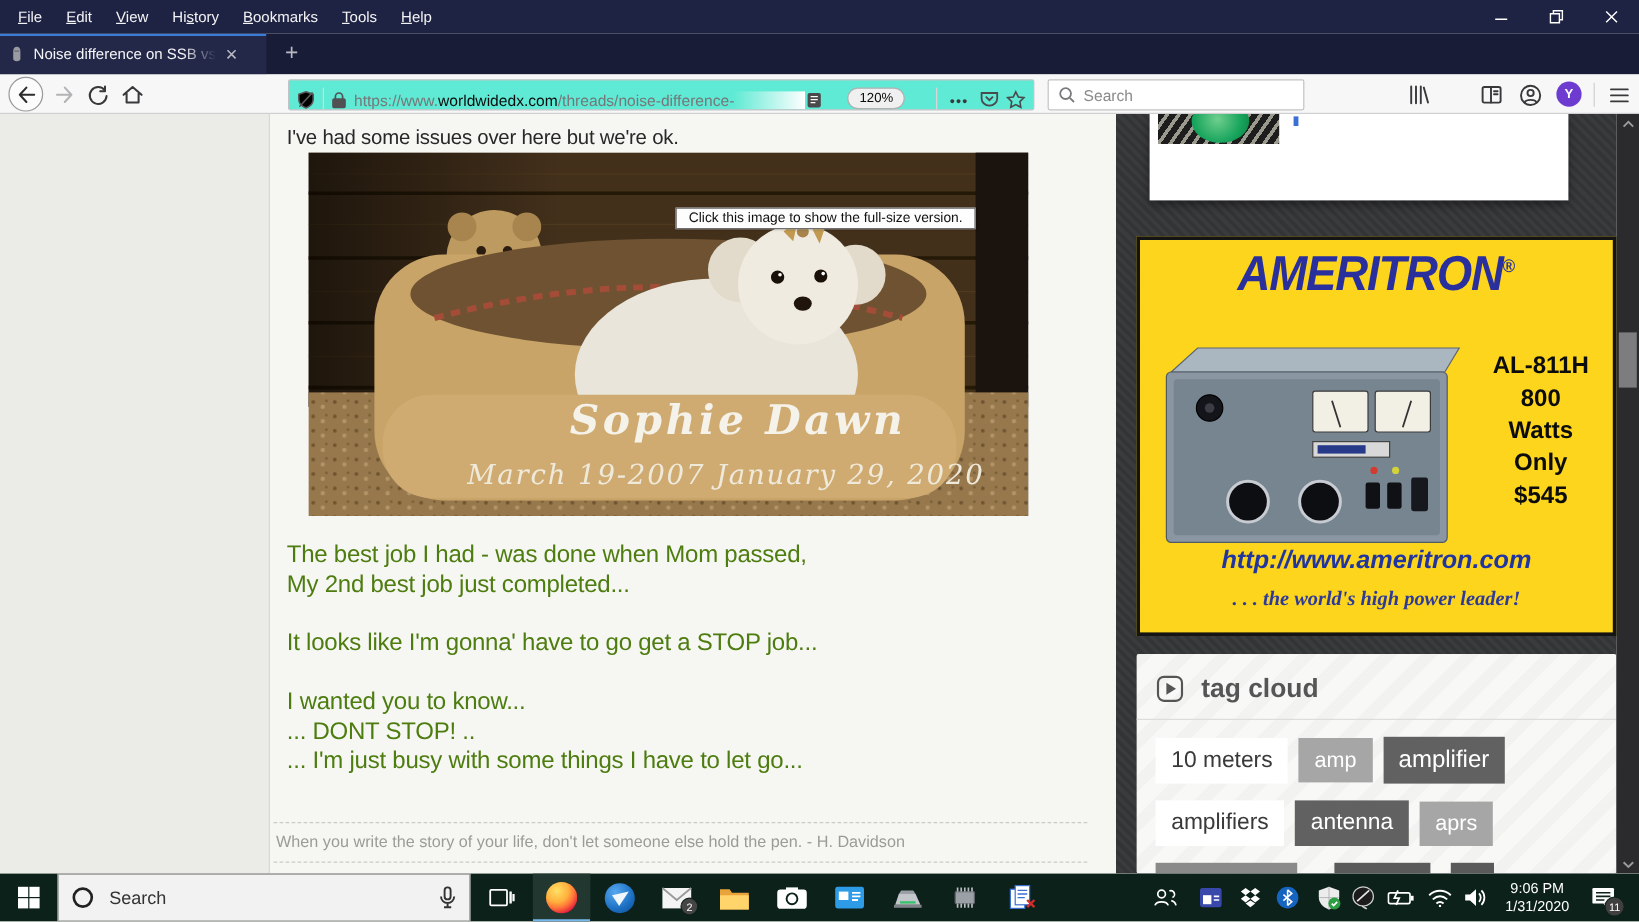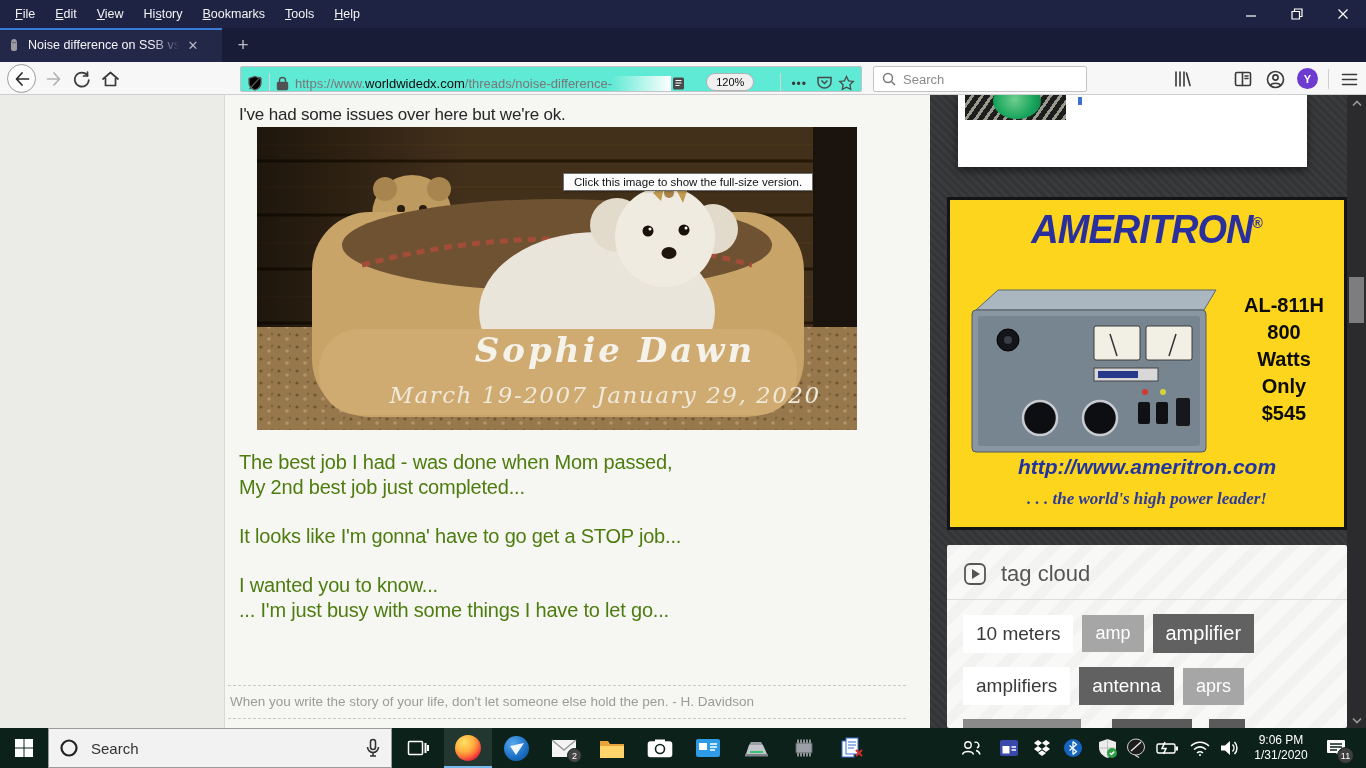--- a/index.html
+++ b/index.html
@@ -69,21 +69,21 @@
 
   .ad{position:absolute;left:17px;top:102px;width:400px;height:333px;background:#fcd51c;border:3px solid #141414;cursor:pointer}
   .ad-logo{position:absolute;left:0;top:8px;width:100%;text-align:center;font-size:38px;font-weight:bold;font-style:italic;color:#2a2f9e;letter-spacing:-1px;transform:scaleY(1.08)}
   .ad-reg{font-size:14px;vertical-align:14px;font-style:normal;letter-spacing:0}
   .ad-right{position:absolute;right:6px;top:92px;width:108px;text-align:center;font-size:20px;font-weight:bold;color:#0c0c0c;line-height:27px}
   .ad-url{position:absolute;left:0;bottom:48px;width:100%;text-align:center;font-size:21px;font-weight:bold;font-style:italic;color:#2135a0}
   .ad-tag{position:absolute;left:0;bottom:18px;width:100%;text-align:center;font-size:17px;font-weight:bold;font-style:italic;color:#2d3a9a;font-family:"Liberation Serif",serif}
 
   .tagcloud{position:absolute;left:17px;top:450px;width:400px;height:183px;background:#f8f8f6;background-image:repeating-linear-gradient(135deg,rgba(0,0,0,.025) 0 10px,transparent 10px 24px);border-radius:2px;overflow:hidden}
   .tc-head{display:flex;align-items:center;gap:14px;padding:16px 16px 12px 16px;border-bottom:1px solid #ddddda}
-  .tc-title{font-size:22px;color:#555;font-weight:400}
+  .tc-title{font-size:22px;color:#555;font-weight:700}
   .tc-row{display:flex;gap:9px;padding:0 16px;margin-top:14px;align-items:center}
   .tag{display:inline-block;padding:8px 13px;font-weight:normal;cursor:pointer}
   .t-light{background:#fff;color:#3a3a3a}
   .t-mid{background:#a6a6a6;color:#fff}
   .t-dark{background:#616161;color:#fff}
   .fs18{font-size:18px}.fs19{font-size:19px}.fs20{font-size:20px}
   .stub{height:12px;display:inline-block}
 
   
   .scrollbar{position:absolute;left:1347px;top:0;width:19px;height:633px;background:#2b2b2d}
@@ -303,20 +303,21 @@
     </svg>
     <div class="tooltip">Click this image to show the full-size version.</div>
 
     <div class="post-lines">
       <div class="post-line">The best job I had - was done when Mom passed,</div>
       <div class="post-line">My 2nd best job just completed...</div>
       <div class="post-line"></div>
       <div class="post-line">It looks like I'm gonna' have to go get a STOP job...</div>
       <div class="post-line"></div>
       <div class="post-line">I wanted you to know...</div>
+      <div class="post-line">... DONT STOP! ..</div>
       <div class="post-line">... I'm just busy with some things I have to let go...</div>
     </div>
 
     <div class="signature">
       <div>When you write the story of your life, don't let someone else hold the pen. - H. Davidson</div>
     </div>
 
     <div class="sidebar">
       <div class="topbox">
         <div class="partial-img"></div>

